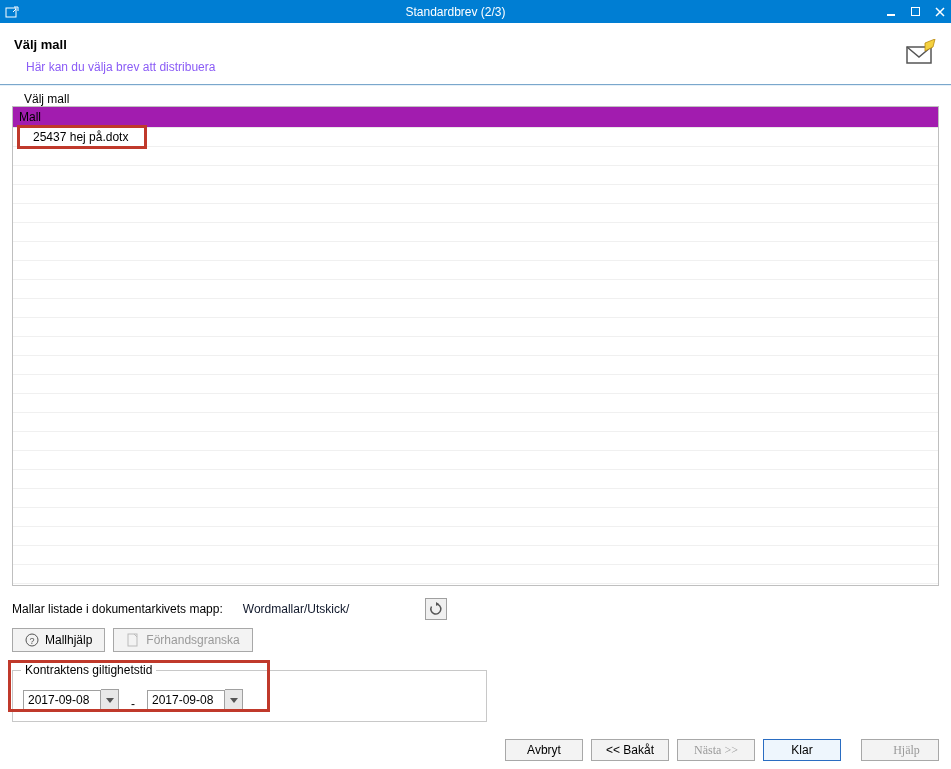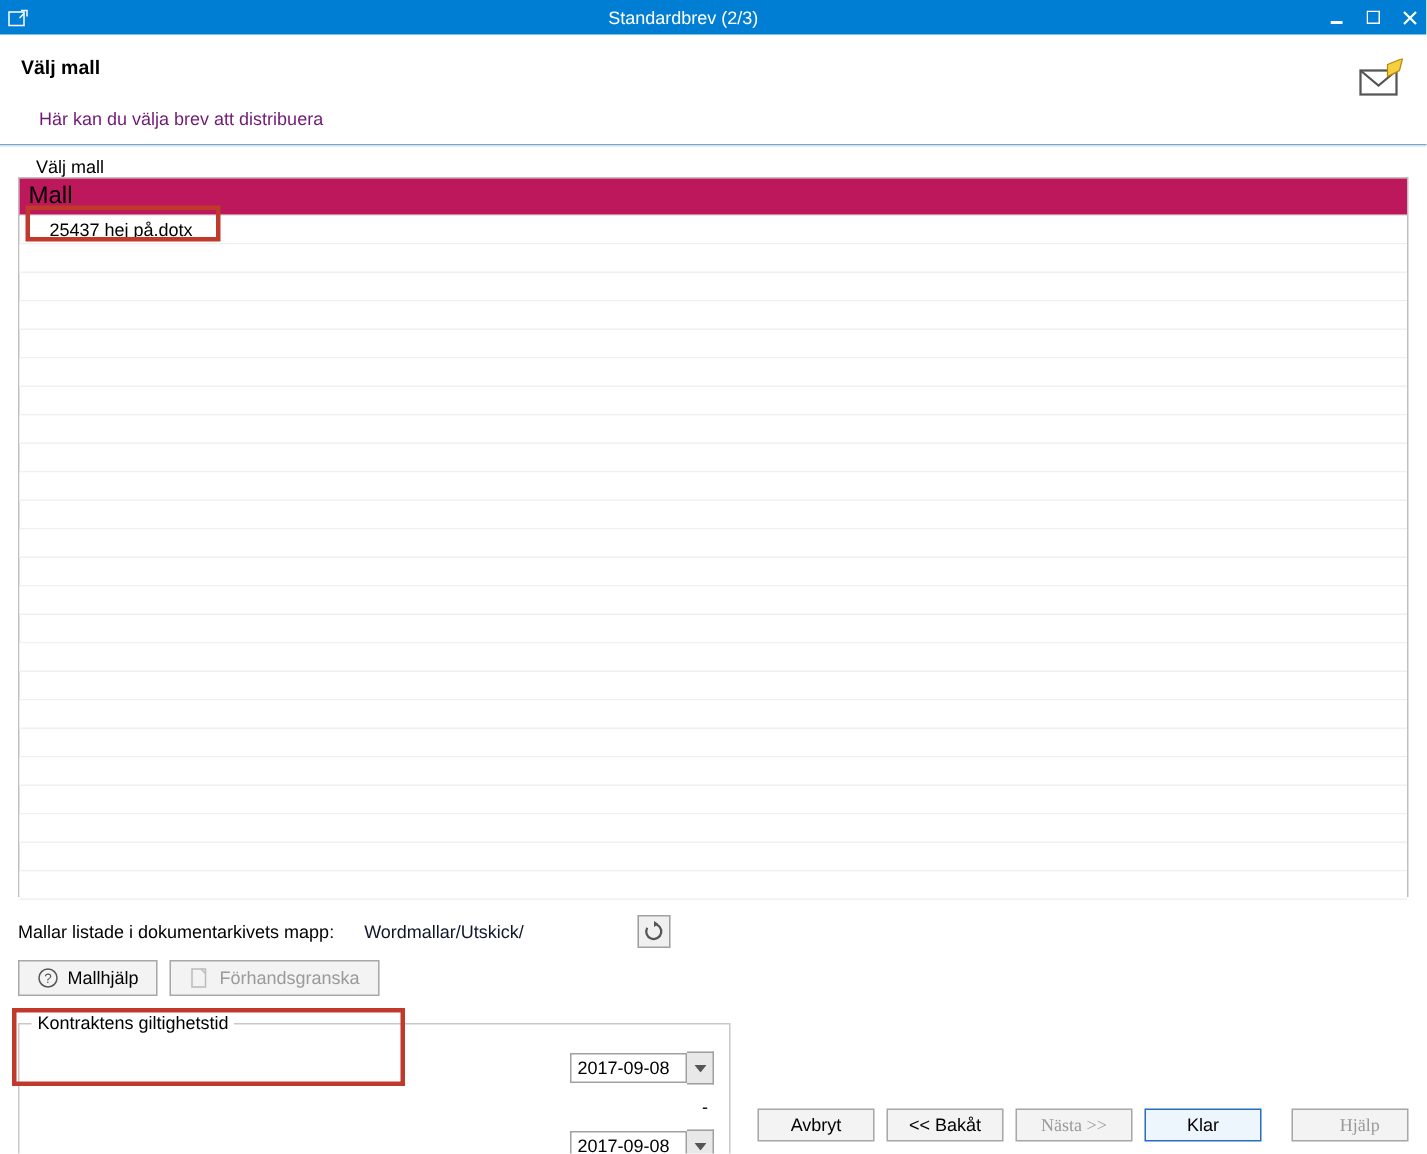--- a/index.html
+++ b/index.html
@@ -21,43 +21,43 @@
 
   .content { padding: 0 12px; }
 
   .header-area {
     display: flex;
     align-items: flex-start;
     padding: 14px 2px 10px 2px;
   }
   .header-text { flex: 1; }
   .header-title { font-weight: bold; font-size: 13px; }
-  .header-sub { margin-left: 12px; margin-top: 20px; color: #701a75; }
+  .header-sub { margin-left: 12px; margin-top: 8px; color: #8b5cf6; }
   .header-icon { width: 32px; height: 32px; margin-top:2px;}
 
   .divider {
     height: 2px;
     border-top: 1px solid #7aa7cc;
     border-bottom: 1px solid #e6f0f8;
     margin: 0 -12px;
   }
 
   .section-label { margin: 6px 0 0 12px; }
 
   .list-frame {
     border: 1px solid #bfbfbf;
     height: 480px;
     background: #fff;
     position: relative;
   }
   .list-header {
-    background: #be185d;
+    background: #a21caf;
     border-bottom: 1px solid #e8e8e8;
     padding: 3px 6px;
-    font-size: 16px;
+    font-size: 12px;
   }
   .row {
     padding: 2px 20px;
     height: 19px;
     border-bottom: 1px solid #f0f0f0;
     font-size: 12px;
     display: flex;
     align-items: center;
   }
   .row:nth-child(even) { background:#fff; }
@@ -89,21 +89,21 @@
   .fieldset {
     border:1px solid #c8c8c8;
     padding: 18px 10px 10px 10px;
     width: 475px;
     position: relative;
   }
   .fieldset-legend {
     position:absolute; top:-8px; left:8px;
     background:#fff; padding:0 4px; font-size:12px;
   }
-  .date-row { display:flex; align-items:flex-end; gap:8px;flex-direction:column; }
+  .date-row { display:flex; align-items:flex-end; gap:8px; }
   .date-input {
     display:flex; align-items:center;
   }
   .date-input input {
     width: 78px; height: 20px; border:1px solid #a0a0a0; padding:0 4px; font-size:12px;
   }
   .date-drop {
     width:18px; height:22px; border:1px solid #a0a0a0; border-left:none;
     background:#e8e8e8; display:flex; align-items:center; justify-content:center; cursor:pointer;
   }

